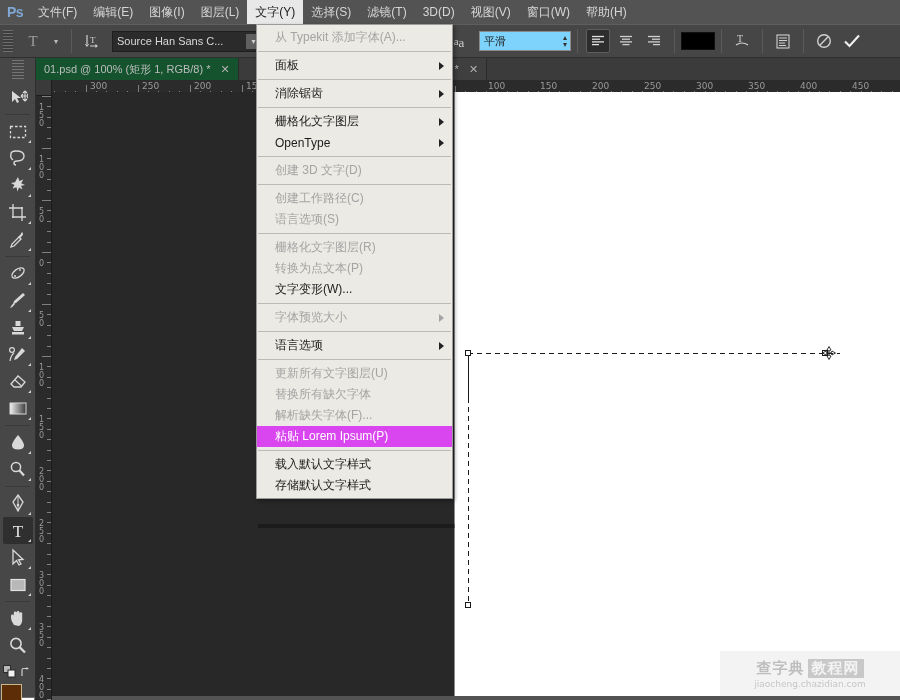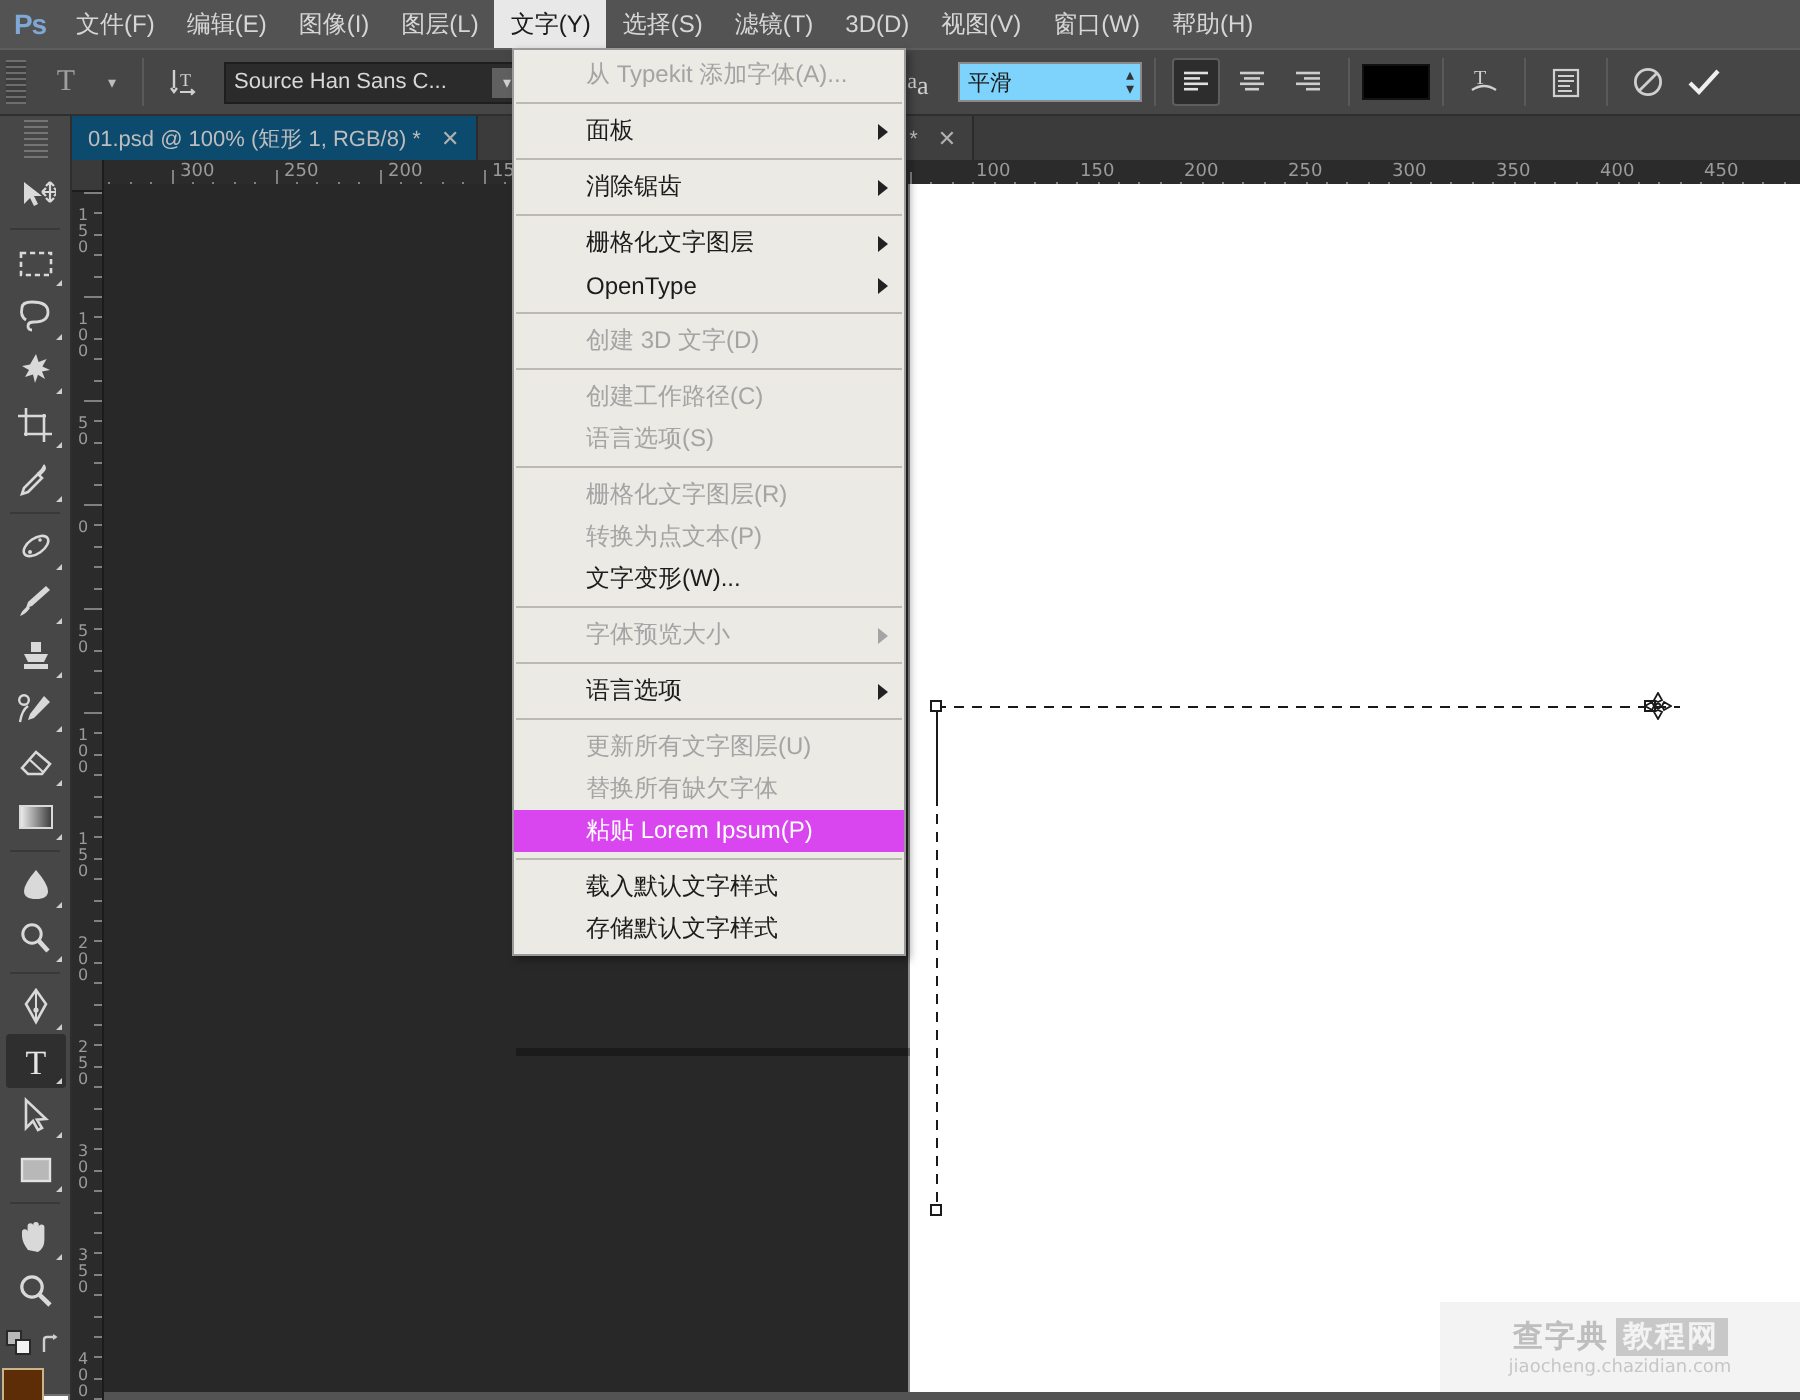--- a/index.html
+++ b/index.html
@@ -179,21 +179,21 @@
 
   
   #dropdown {
     position: absolute; left: 256px; top: 24px; width: 197px;
     background: #eceae4; border: 1px solid #9a9a9a;
     box-shadow: 2px 2px 4px rgba(0,0,0,0.35); z-index: 50;
     padding: 2px 0 2px 0;
   }
   .mrow {
     position: relative; height: 21px; display: flex; align-items: center;
-    padding-left: 36px; font-size: 12px; color: #1c1c1c; white-space: nowrap;
+    padding-left: 18px; font-size: 12px; color: #1c1c1c; white-space: nowrap;
   }
   .mrow.disabled { color: #a4a4a4; }
   .mrow.highlight { background: #d946ef; color: #fff; }
   .mrow .arrow {
     position: absolute; right: 8px; top: 50%; transform: translateY(-50%);
     width: 0; height: 0; border-top: 4px solid transparent;
     border-bottom: 4px solid transparent; border-left: 5px solid #222;
   }
   .mrow.disabled .arrow { border-left-color: #a4a4a4; }
   .msep { height: 1px; background: #bdbab4; margin: 3px 1px; }
@@ -350,21 +350,21 @@
       </svg>
     </div>
     <div class="ob-btn">
       <svg width="18" height="16" viewBox="0 0 18 16">
         <path d="M2 8.5 L6.5 13 L16 2.5" stroke="#f0f0f0" stroke-width="2.1" fill="none"></path>
       </svg>
     </div>
   </div>
 
   <div id="tabbar">
-      <div class="doc-tab" style="background: #0c4a6e;">
+      <div class="doc-tab" style="background: #14532d;">
         <span>01.psd @ 100% (矩形 1, RGB/8) *</span>
         <span class="tclose">✕</span>
       </div>
       <div class="doc-tab" style="background: rgb(63, 63, 63); margin-left: 36px;">
         <span>未标题-2 @ 100% (图层 1, RGB/8) *</span>
         <span class="tclose">✕</span>
       </div>
     </div>
 
   <div class="ruler-corner"></div>
@@ -790,20 +790,23 @@
         <span>语言选项</span>
         <span class="arrow"></span>
       </div>
       <div class="msep"></div>
       <div class="mrow disabled">
         <span>更新所有文字图层(U)</span>
       </div>
       <div class="mrow disabled">
         <span>替换所有缺欠字体</span>
       </div>
+      <div class="mrow disabled">
+        <span>解析缺失字体(F)...</span>
+      </div>
       <div class="mrow highlight">
         <span>粘贴 Lorem Ipsum(P)</span>
       </div>
       <div class="msep"></div>
       <div class="mrow">
         <span>载入默认文字样式</span>
       </div>
       <div class="mrow">
         <span>存储默认文字样式</span>
       </div>

